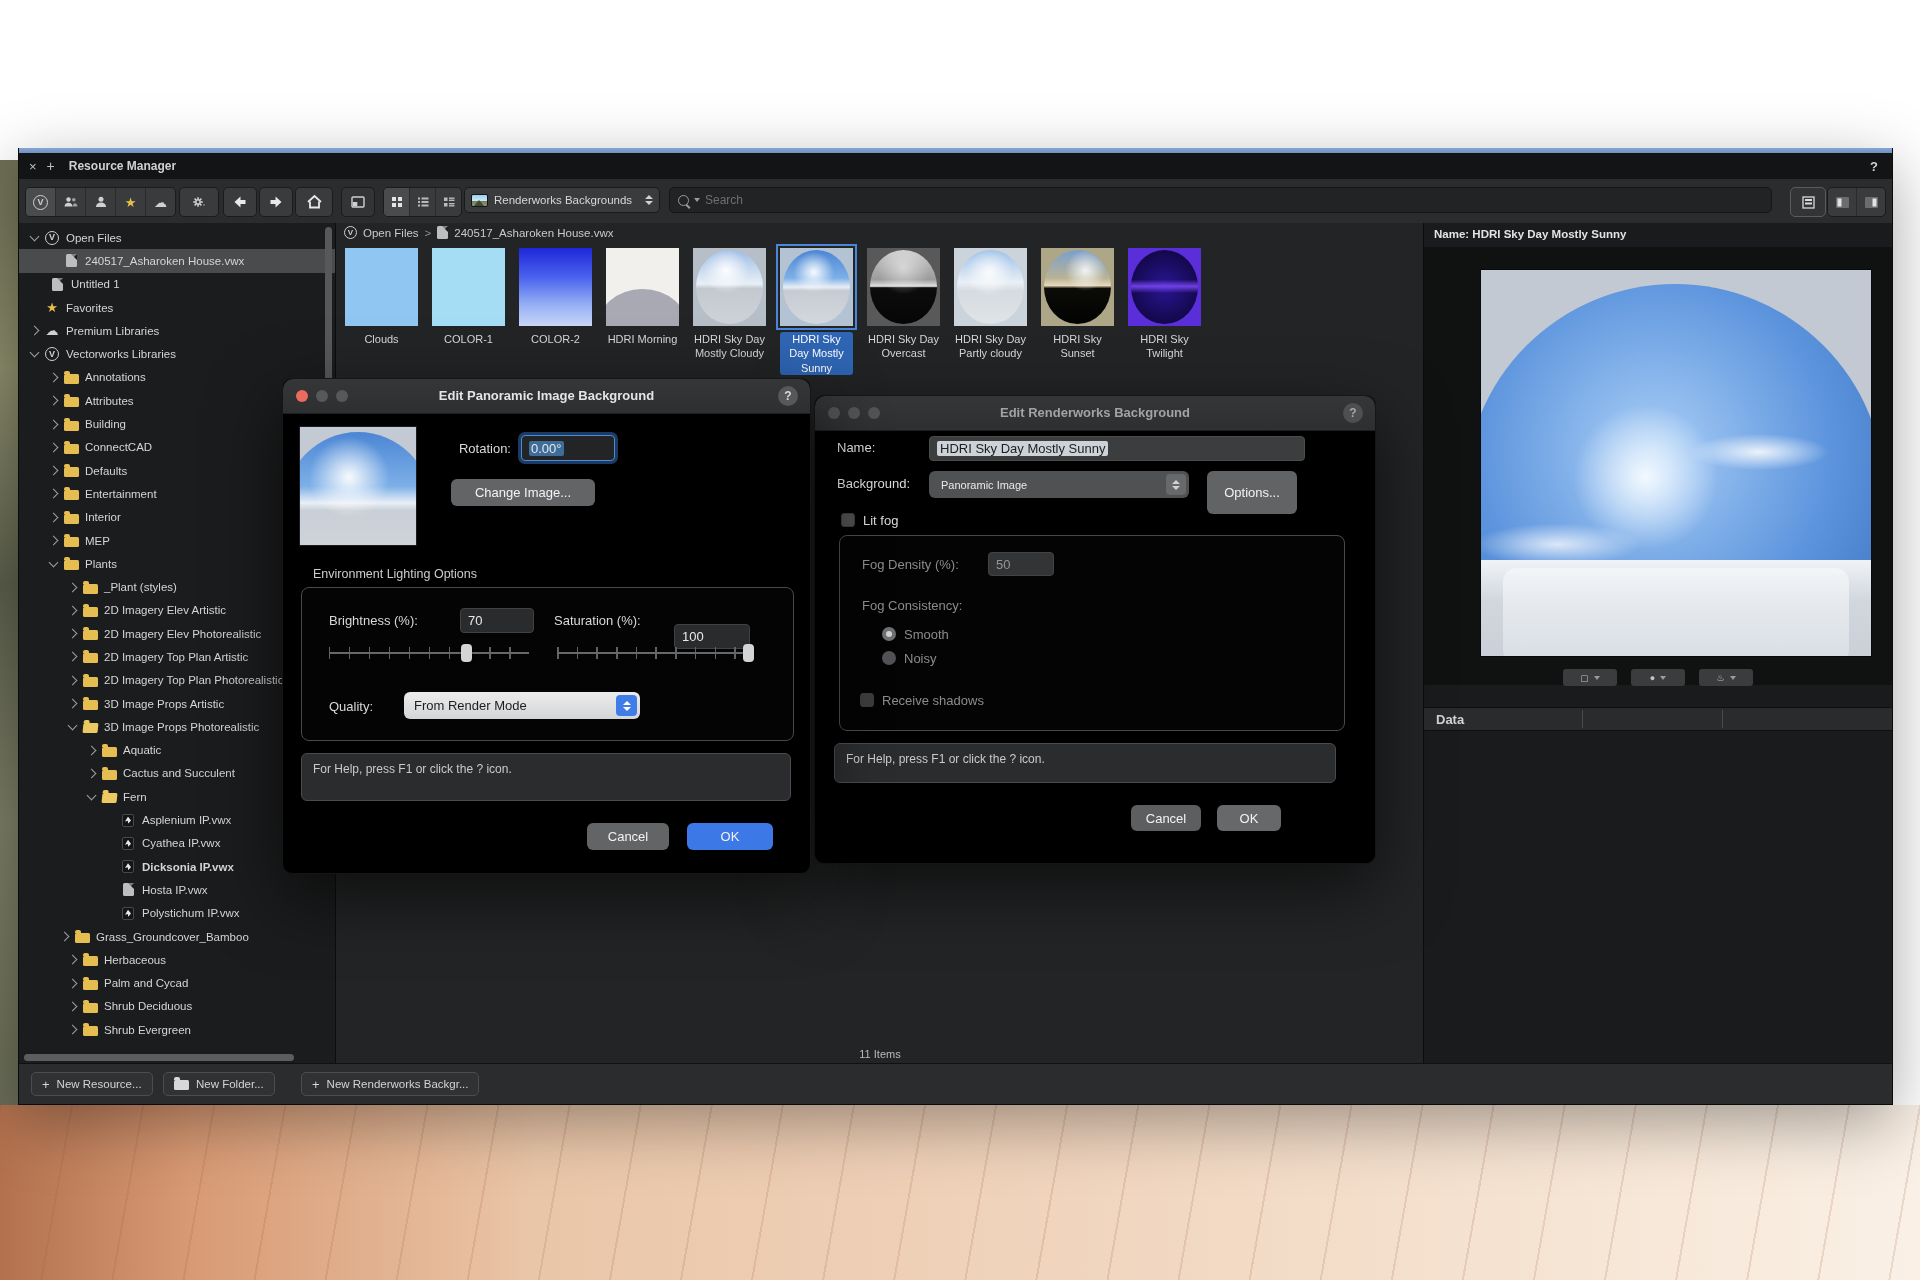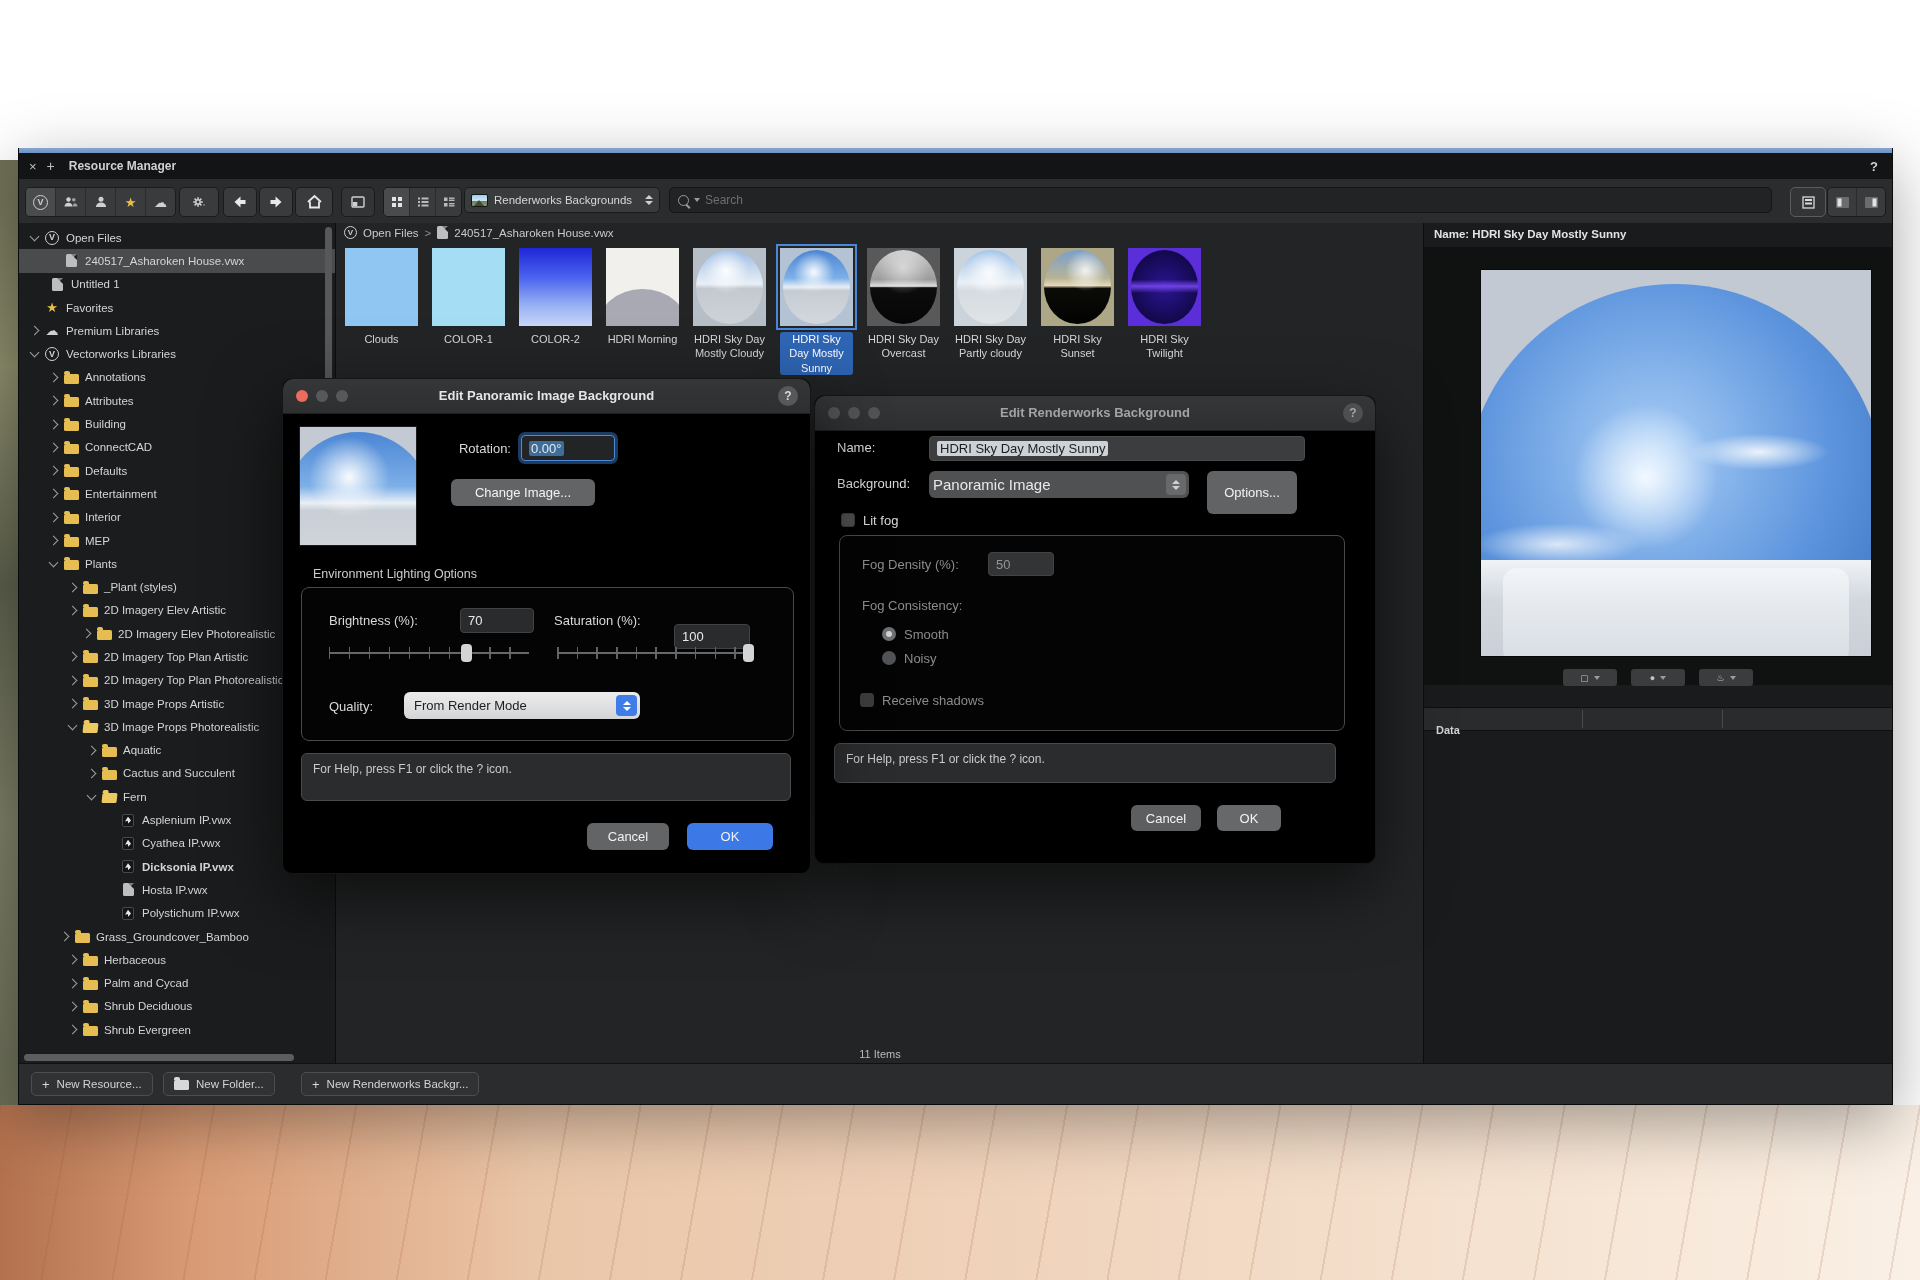--- a/index.html
+++ b/index.html
@@ -118,21 +118,21 @@
       radial-gradient(ellipse 120px 30px at 22% 62%,rgba(255,255,255,.75),rgba(255,255,255,0) 70%),
       radial-gradient(circle at 43% 46%,#f2f9ff 0%,rgba(242,249,255,0) 22%),
       radial-gradient(circle at 45% 40%,#a9cef6 0%,#5c94dd 52%,#3a72c0 88%);}
   .pv-ground{position:absolute;left:0;right:0;top:290px;bottom:0;background:linear-gradient(180deg,#f0f3f7 0%,#d2d7de 42%,#cbd0d8 100%);}
   .pv-podium{position:absolute;left:22px;right:22px;top:298px;height:96px;border-radius:14px;
       background:linear-gradient(#f6f8fa,#dde2e8);opacity:.75;}
   .pv-btns{position:absolute;left:0;right:0;top:446px;display:flex;justify-content:center;gap:14px;}
   .pv-btn{height:17px;min-width:44px;background:#3b3c3e;border-radius:3px;display:flex;align-items:center;justify-content:center;
       gap:5px;color:#c4c5c7;font-size:9px;padding:0 5px;}
   .databar{position:absolute;left:0;right:0;top:484px;height:22px;background:#2a2b2c;border-top:1px solid #0e0f10;border-bottom:1px solid #0e0f10;}
-  .databar .dlab{position:absolute;left:12px;top:4px;font-size:11px;font-weight:bold;color:#d2d3d5;margin-top:12px;}
+  .databar .dlab{position:absolute;left:12px;top:4px;font-size:13px;font-weight:bold;color:#d2d3d5;}
   .databar .dv1{position:absolute;left:158px;top:2px;bottom:2px;width:1px;background:#4a4b4d;}
   .databar .dv2{position:absolute;left:298px;top:2px;bottom:2px;width:1px;background:#4a4b4d;}
   .bottombar{position:absolute;left:0;bottom:0;right:0;height:40px;background:#2b2c2d;border-top:1px solid #101112;}
   .bb-btn{position:absolute;top:8px;height:24px;border:1px solid #4c4d4f;border-radius:5px;background:#313233;
       color:#d2d3d5;font-size:11.5px;display:flex;align-items:center;gap:7px;padding:0 10px;box-sizing:border-box;white-space:nowrap;}
   .bb-plus{font-size:13px;color:#d8d9db;}
   .bb-folder{width:15px;height:10px;background:#d7d8da;border-radius:1.5px;position:relative;margin-top:2px;}
   .bb-folder::before{content:'';position:absolute;top:-3px;left:0;width:6px;height:3px;background:#d7d8da;border-radius:2px 2px 0 0;}
   
   .dlg{position:absolute;background:#000000;border:1px solid #151617;border-radius:10px;box-shadow:0 24px 70px rgba(0,0,0,.6);}
@@ -156,21 +156,21 @@
   .slider .ticks{position:absolute;left:0;right:0;top:3px;height:12px;
       background:repeating-linear-gradient(to right,#616264 0 1.5px,transparent 1.5px 10%);}
   .slider .thumb{position:absolute;top:0;width:11px;height:18px;border-radius:4px;background:#d3d4d6;box-shadow:0 1px 2px rgba(0,0,0,.5);}
   .poplight{background:linear-gradient(#ececed,#d4d5d6);border-radius:6px;color:#1c1d1e;position:absolute;
       display:flex;align-items:center;padding:0 10px;box-sizing:border-box;font-size:13px;}
   .poplight .pstep{position:absolute;right:3px;top:3px;bottom:3px;width:21px;border-radius:4px;background:#3f7ce8;
       display:flex;flex-direction:column;align-items:center;justify-content:center;gap:2px;}
   .poplight .pstep .tri-u{border-bottom-color:#fff;}
   .poplight .pstep .tri-d{border-top-color:#fff;}
   .popdark{background:#505153;border-radius:6px;color:#e8e9eb;position:absolute;display:flex;align-items:center;
-      padding:0 4px;box-sizing:border-box;font-size:15px;}
+      padding:0 12px;box-sizing:border-box;font-size:11px;}
   .popdark .pstep{position:absolute;right:3px;top:3px;bottom:3px;width:20px;border-radius:4px;background:#68696b;
       display:flex;flex-direction:column;align-items:center;justify-content:center;gap:2px;}
   .cb{position:absolute;width:14px;height:14px;background:#4b4c4e;border:1px solid #3a3b3d;border-radius:3px;box-sizing:border-box;}
   .cb.dim{background:#3b3c3e;}
   .radio{position:absolute;width:14px;height:14px;border-radius:50%;background:#6f7073;}
   .radio.on::after{content:'';position:absolute;left:4px;top:4px;width:6px;height:6px;border-radius:50%;background:#cfd0d2;}
   .radio.off{background:#525356;}
   .dim-t{color:#8b8c8f !important;}
   .d1-thumb{position:absolute;left:16px;top:47px;width:116px;height:118px;background:#c3cad4;overflow:hidden;border:1px solid #1b1c1d;}
   .d1-thumb::before{content:'';position:absolute;left:-14%;top:4%;width:128%;height:128%;border-radius:50%;background:
@@ -482,21 +482,21 @@
             </div>
             <div class="s-row" style="padding-left: 46px;">
               <span class="chev-box">
                 <span class="chev r"></span>
               </span>
               <span class="ic-box">
                 <span class="ic-folder"></span>
               </span>
               <span>2D Imagery Elev Artistic</span>
             </div>
-            <div class="s-row" style="padding-left: 60px;">
+            <div class="s-row" style="padding-left: 46px;">
               <span class="chev-box">
                 <span class="chev r"></span>
               </span>
               <span class="ic-box">
                 <span class="ic-folder"></span>
               </span>
               <span>2D Imagery Elev Photorealistic</span>
             </div>
             <div class="s-row" style="padding-left: 46px;">
               <span class="chev-box">

